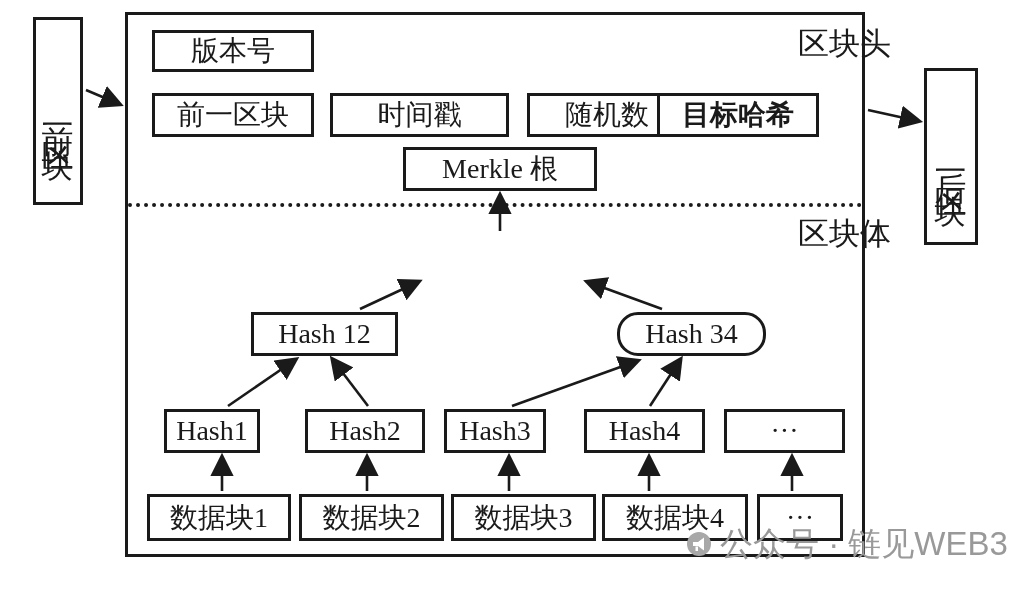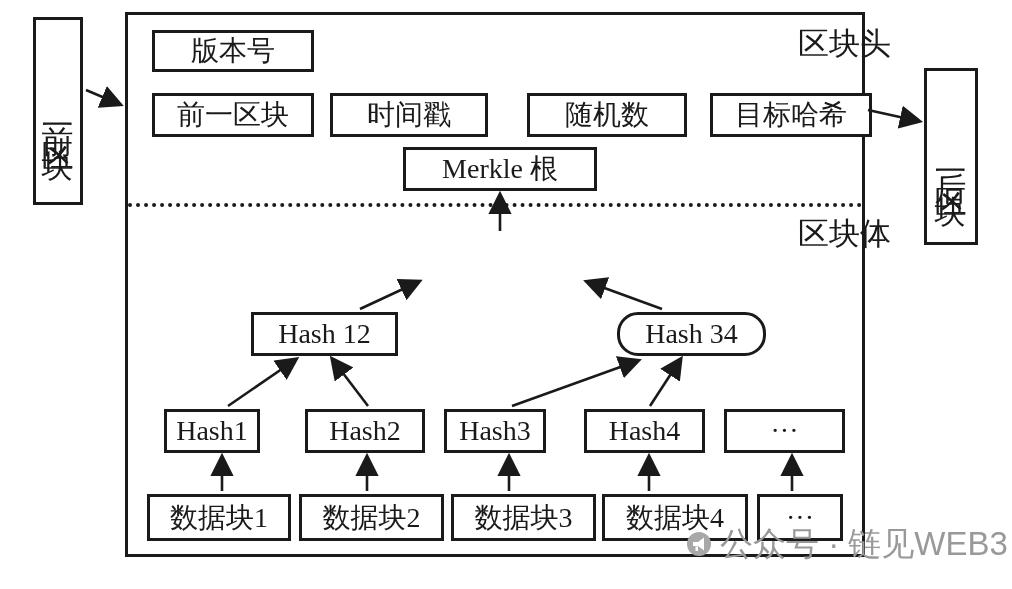--- a/index.html
+++ b/index.html
@@ -73,23 +73,23 @@
 
   <div class="box vbox" style="left:33px;top:17px;width:50px;height:188px;">前一区块</div>
   <div class="box vbox" style="left:924px;top:68px;width:54px;height:177px;">后一区块</div>
 
   <div class="seclabel" style="left:782px;top:28px;">区块头</div>
   <div class="seclabel" style="left:782px;top:218px;">区块体</div>
 
   <div class="box" style="left:152px;top:30px;width:162px;height:42px;">版本号</div>
 
   <div class="box" style="left:152px;top:93px;width:162px;height:44px;">前一区块</div>
-  <div class="box" style="left:330px;top:93px;width:158px;height:44px;text-align:right;">时间戳</div>
+  <div class="box" style="left:330px;top:93px;width:179px;height:44px;text-align:right;">时间戳</div>
   <div class="box" style="left:527px;top:93px;width:160px;height:44px;">随机数</div>
-  <div class="box" style="left:710px;top:93px;width:162px;height:44px;">目标哈希</div>
+  <div class="box" style="left:657px;top:93px;width:162px;height:44px;font-weight:bold;">目标哈希</div>
 
   <div class="box" style="left:403px;top:147px;width:194px;height:44px;">Merkle 根</div>
 
   <div class="divider" style="left:128px;top:203px;width:734px;"></div>
 
 
   <div class="box" style="left:251px;top:312px;width:147px;height:44px;">Hash 12</div>
   <div class="box" style="left:617px;top:312px;width:149px;height:44px;border-radius:21px;">Hash 34</div>
 
   <div class="box" style="left:164px;top:409px;width:96px;height:44px;">Hash1</div>

